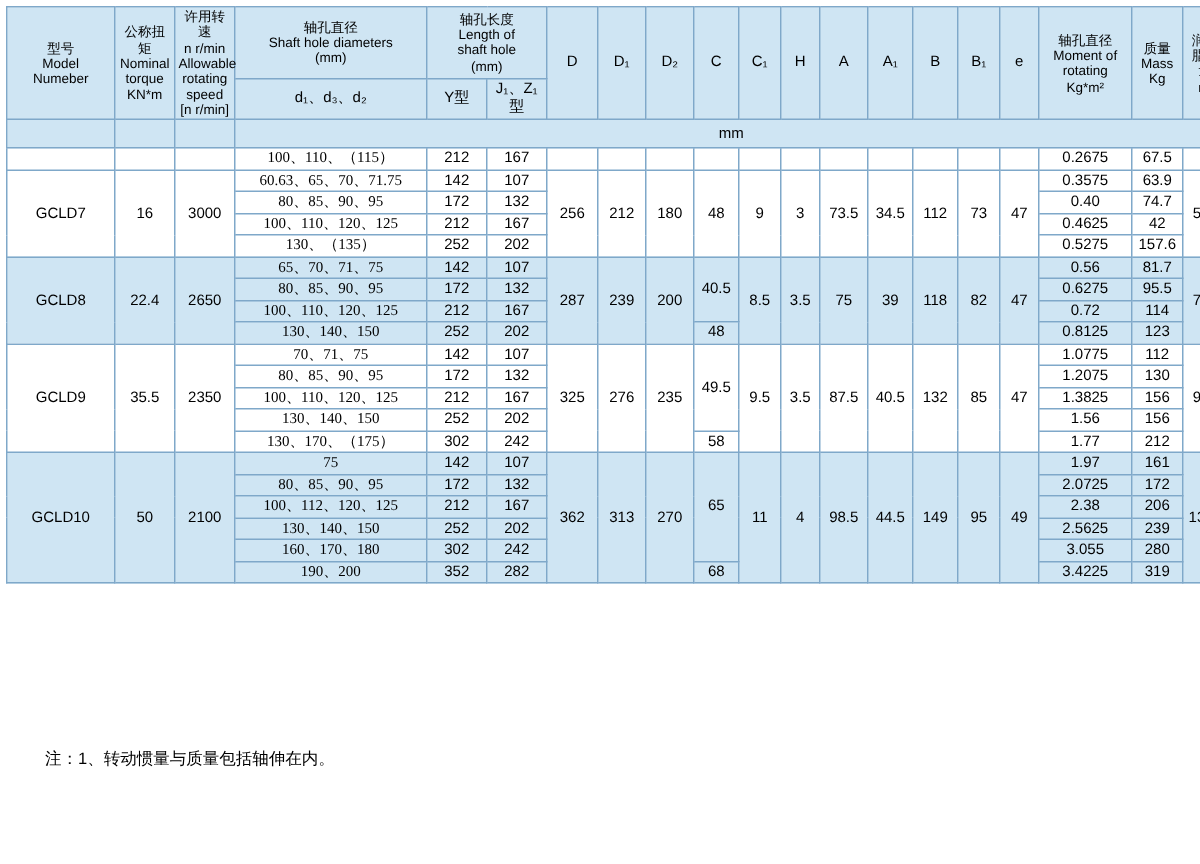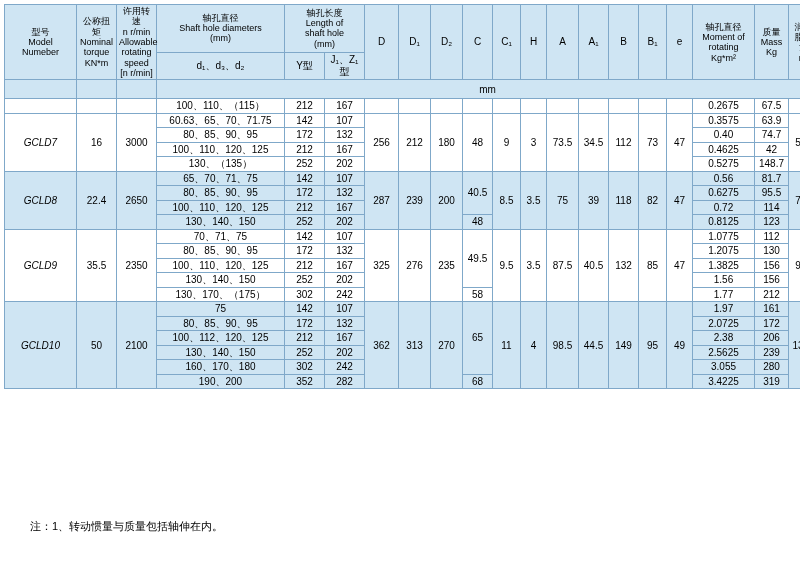--- a/index.html
+++ b/index.html
@@ -56,35 +56,35 @@
   .unitrow td {
     background: #cfe5f3;
     font-size: 10px;
     height: 16px;
   }
   
   .grp-a td { background: #ffffff; }
   .grp-b td { background: #cfe5f3; }
   .model {
     font-size: 12px;
-    font-style: italic;
   }
   .bore {
     text-align: left;
     padding-left: 6px;
     font-size: 10px;
+    font-family: Liberation Serif, serif;
   }
   .notes {
     position: absolute;
     left: 30px;
     top: 492px;
     font-size: 11px;
     line-height: 20px;
   }
-  .notes div { white-space: nowrap; margin-top: 20px; }
+  .notes div { white-space: nowrap; }
 </style>
 </head>
 <body>
 
 <div id="sheet">
 
   <table class="spec">
     <colgroup>
       <col style="width:72px">
       <col style="width:40px">
@@ -241,21 +241,21 @@
           <td>212</td>
           <td>167</td>
           <td>0.4625</td>
           <td>42</td>
         </tr>
         <tr class="grp-a">
           <td class="bore">130、（135）</td>
           <td>252</td>
           <td>202</td>
           <td>0.5275</td>
-          <td>148.7</td>
+          <td>157.6</td>
         </tr>
         <tr class="grp-b">
           <td class="model" rowspan="4">GCLD8</td>
           <td rowspan="4">22.4</td>
           <td rowspan="4">2650</td>
           <td class="bore">65、70、71、75</td>
           <td>142</td>
           <td>107</td>
           <td rowspan="4">287</td>
           <td rowspan="4">239</td>

